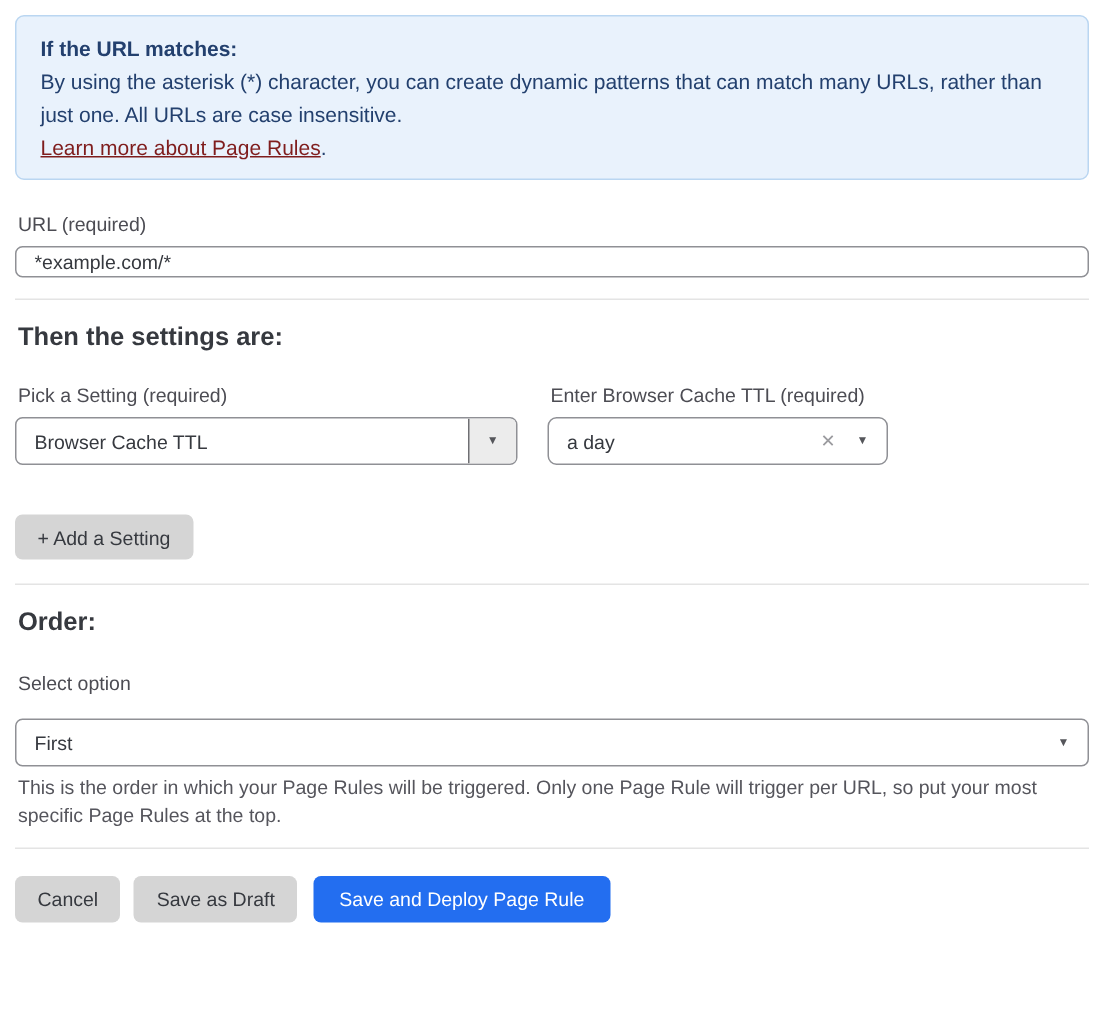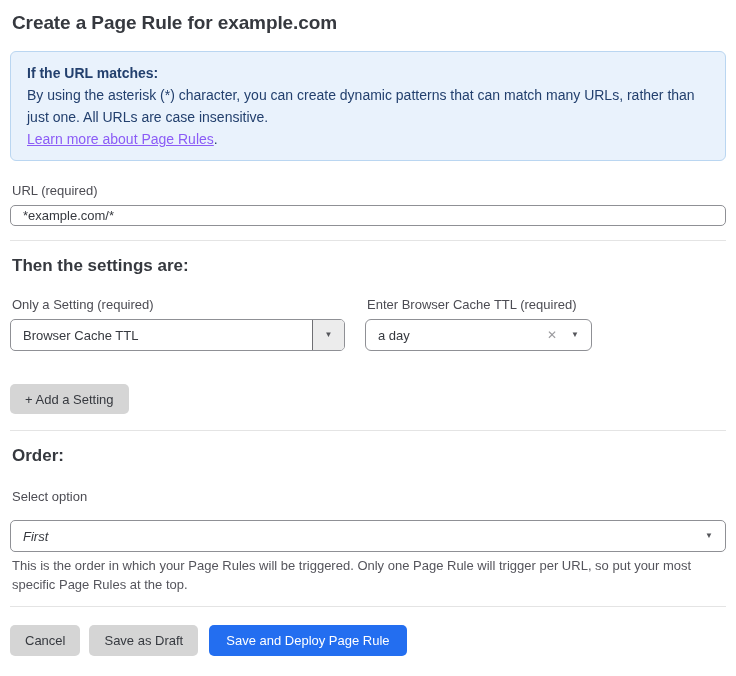--- a/index.html
+++ b/index.html
@@ -24,21 +24,21 @@
     border: 1px solid #bad6f1;
     border-radius: 6px;
     padding: 10px 16px;
     font-size: 14px;
     line-height: 22px;
     color: #23406e;
     margin-bottom: 22px;
   }
   .info-box .info-heading { font-weight: 700; }
   .info-box a {
-    color: #8b5cf6;
+    color: #7f1d1d;
     text-decoration: underline;
     cursor: pointer;
   }
 
   .field-label {
     font-size: 13px;
     color: #4c4c53;
     margin: 0 2px 7px 2px;
   }
 
@@ -126,55 +126,54 @@
     border-radius: 5px;
     font-family: Liberation Sans, sans-serif;
     font-size: 13px;
     cursor: pointer;
   }
   .btn-gray { background: #d5d5d5; color: #36393f; }
   .btn-blue { background: #236ef0; color: #ffffff; height: 31px; }
 
   .add-setting-btn { margin-top: 33px; }
 
-  .order-select { width: 716px; margin-top: 16px; font-style: italic; }
+  .order-select { width: 716px; margin-top: 16px; }
   .order-select .caret { margin-right: 12px; }
 
   .footer-actions {
     display: flex;
     gap: 9px;
     margin-top: 18px;
     align-items: center;
   }
   .footer-actions .btn-gray { height: 31px; }
   .footer-actions .btn-blue { margin-left: 2px; padding: 4px 17px; }
 </style>
 </head>
 <body>
 
 <div class="wrap">
 
-  <h1 class="page-title">Create a Page Rule for example.com</h1>
 
   <div class="info-box">
     <div class="info-heading">If the URL matches:</div>
     <div>By using the asterisk (*) character, you can create dynamic patterns that can match many URLs, rather than just one. All URLs are case insensitive.</div>
     <div><a>Learn more about Page Rules</a><span>.</span></div>
   </div>
 
   <div class="field-label">URL (required)</div>
   <input class="text-input" type="text" value="*example.com/*" style="">
 
   <hr class="divider">
 
   <div class="section-heading">Then the settings are:</div>
 
   <div class="settings-row">
     <div class="settings-col">
-      <div class="field-label">Only a Setting (required)</div>
+      <div class="field-label">Pick a Setting (required)</div>
       <div class="select-fake pick-setting-select">
         <span class="select-value">Browser Cache TTL</span>
         <span class="caret-box">
             <span class="caret">▼</span>
           </span>
       </div>
     </div>
 
     <div class="settings-col">
       <div class="field-label">Enter Browser Cache TTL (required)</div>

